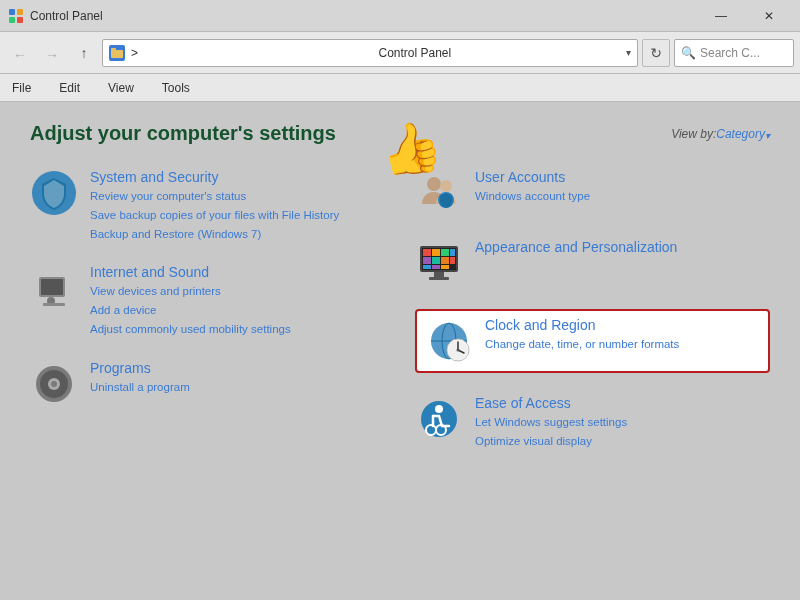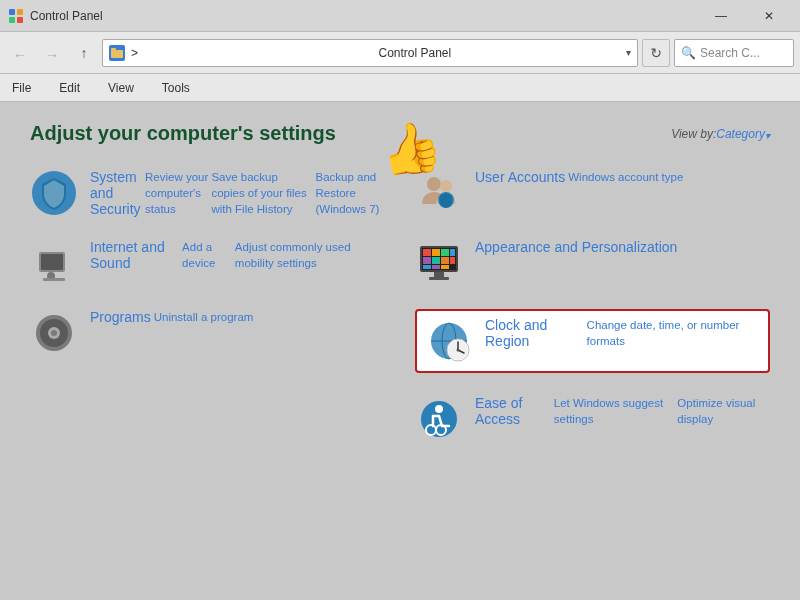--- a/index.html
+++ b/index.html
@@ -216,21 +216,21 @@
     .cat-icon {
       width: 48px;
       height: 48px;
       flex-shrink: 0;
       display: flex;
       align-items: center;
       justify-content: center;
     }
     .cat-text {
       display: flex;
-      flex-direction: row;
+      flex-direction: column;
       gap: 3px;
     }
     .cat-title {
       font-size: 14px;
       color: #3a7bd5;
       font-weight: 400;
       text-decoration: none;
     }
     .cat-link {
       font-size: 11.5px;
@@ -341,20 +341,21 @@
         <div class="cat-icon">
           <svg width="46" height="46" viewBox="0 0 46 46">
             <rect x="8" y="12" width="26" height="20" rx="2" fill="#888"></rect>
             <rect x="10" y="14" width="22" height="16" rx="1" fill="#555"></rect>
             <circle cx="20" cy="36" r="4" fill="#777"></circle>
             <rect x="12" y="38" width="22" height="3" rx="1" fill="#888"></rect>
           </svg>
         </div>
         <div class="cat-text">
           <span class="cat-title">Internet and Sound</span>
+          <span class="cat-link">View devices and printers</span>
           <span class="cat-link">Add a device</span>
           <span class="cat-link">Adjust commonly used mobility settings</span>
         </div>
       </div>
 
       <div class="category-item">
         <div class="cat-icon">
           <svg width="46" height="46" viewBox="0 0 46 46">
             <circle cx="23" cy="23" r="18" fill="#7a7a7a"></circle>
             <circle cx="23" cy="23" r="14" fill="#5a5a5a"></circle>

